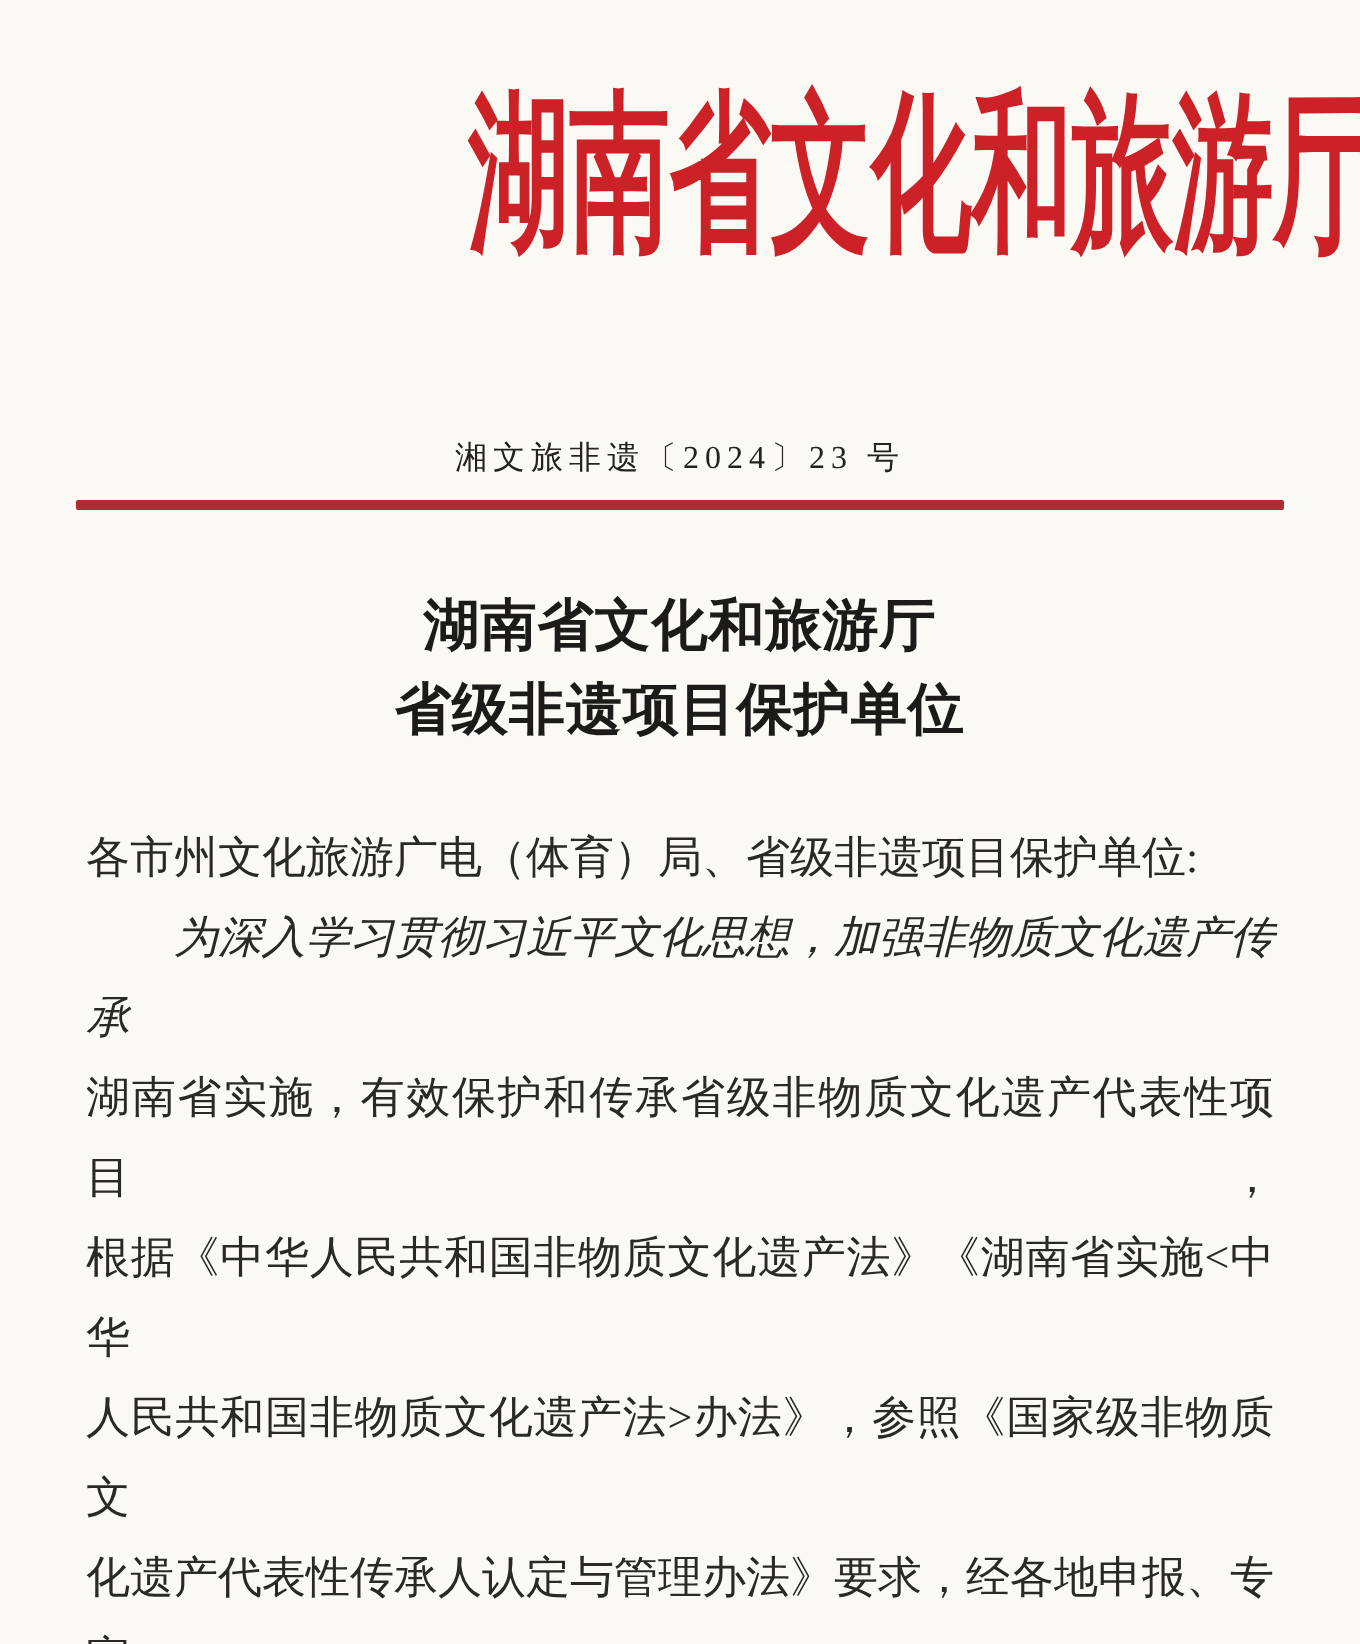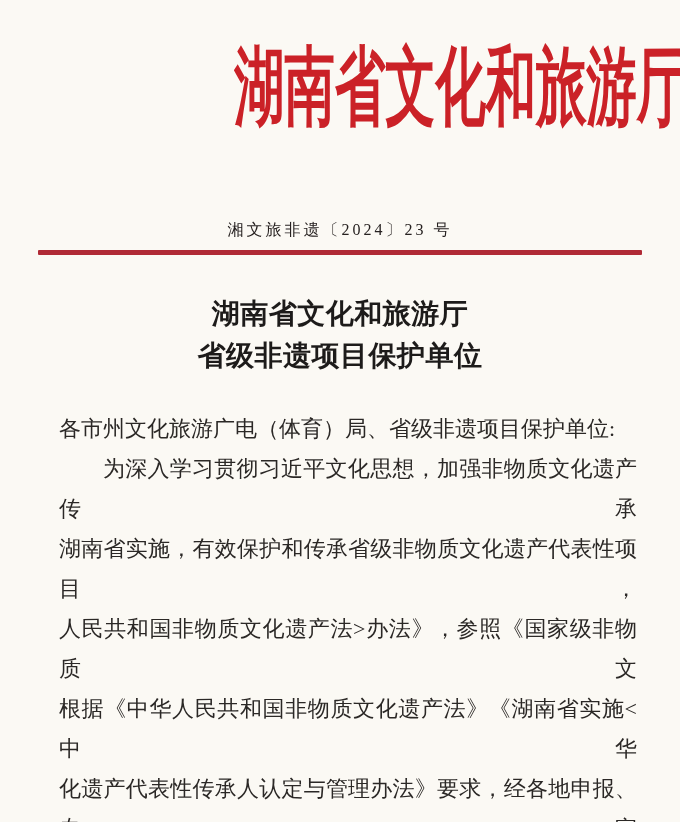--- a/index.html
+++ b/index.html
@@ -67,28 +67,28 @@
   .body-text {
     margin-top: 32px;
     padding: 0 5px;
     font-size: 22px;
     line-height: 40px;
     color: #2b2826;
   }
   .body-text .line {
     text-align: justify;
     white-space: nowrap;
-    margin-left: 16px;
   }
   .body-text .line.fill {
     white-space: normal;
     text-align-last: justify;
   }
   .body-text .line.indent {
     text-indent: 2em;
+    font-style: italic;
   }
 </style>
 </head>
 <body style="background: rgb(251, 249, 244);">
 
 <div class="page">
 
   <div class="red-header">
     <span class="txt">湖南省文化和旅游厅文件</span>
   </div>
@@ -99,19 +99,19 @@
 
   <div class="notice-title">
     <div>湖南省文化和旅游厅</div>
     <div>省级非遗项目保护单位</div>
   </div>
 
   <div class="body-text">
     <div class="line">各市州文化旅游广电（体育）局、省级非遗项目保护单位:</div>
     <div class="line indent fill">为深入学习贯彻习近平文化思想，加强非物质文化遗产传承</div>
     <div class="line fill">湖南省实施，有效保护和传承省级非物质文化遗产代表性项目，</div>
+    <div class="line fill">根据《中华人民共和国非物质文化遗产法》《湖南省实施&lt;中华</div>
     <div class="line fill">人民共和国非物质文化遗产法&gt;办法》，参照《国家级非物质文</div>
-    <div class="line fill">根据《中华人民共和国非物质文化遗产法》《湖南省实施&lt;中华</div>
     <div class="line fill">化遗产代表性传承人认定与管理办法》要求，经各地申报、专家</div>
 
   </div>
 
 </div>
 
 </body></html>

